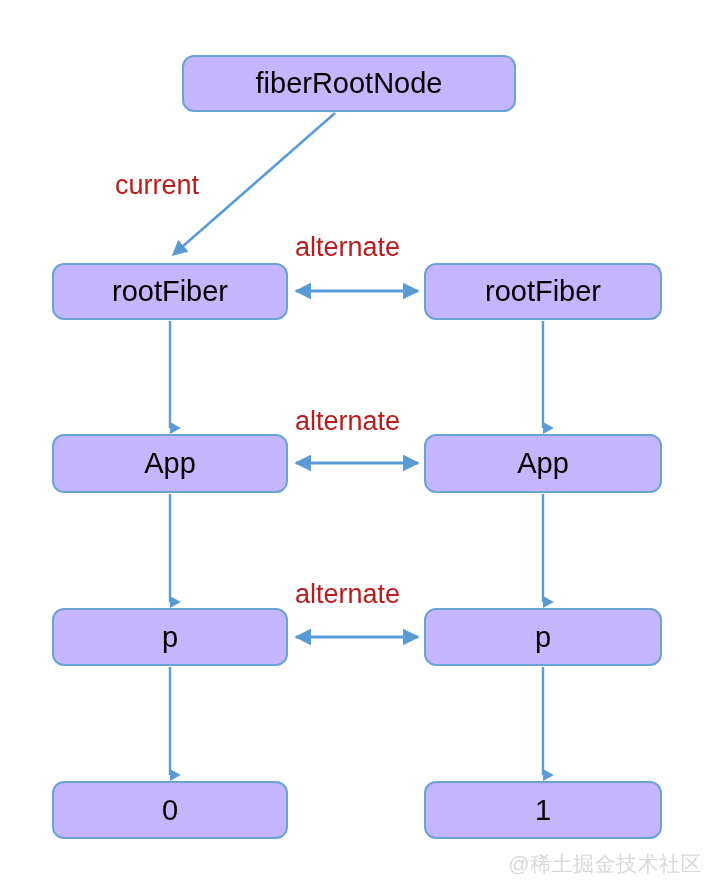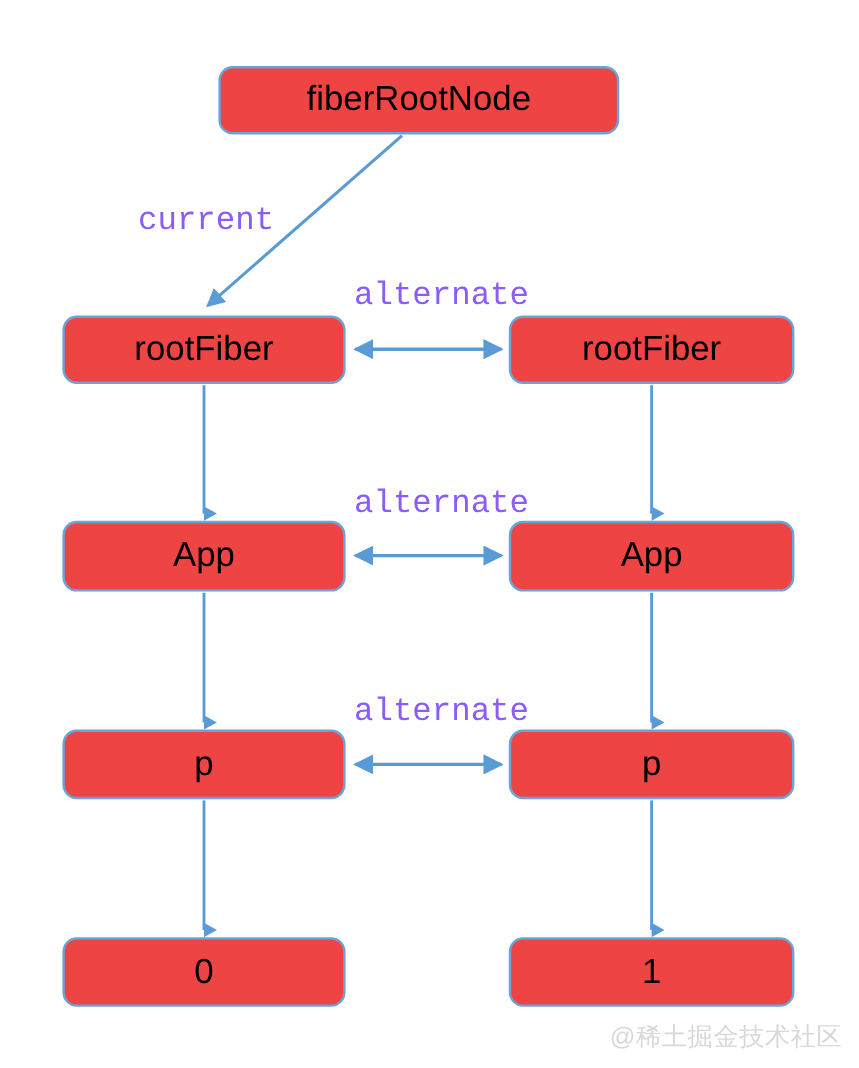--- a/index.html
+++ b/index.html
@@ -25,38 +25,38 @@
     left: 0; top: 0;
     width: 716px;
     height: 890px;
     pointer-events: none;
   }
   .node-box {
     position: absolute;
     box-sizing: border-box;
     border: 2px solid #6ba3d6;
     border-radius: 12px;
-    background: #ef4444;
+    background: #c4b5fd;
     display: flex;
     align-items: center;
     justify-content: center;
   }
   .node-label {
     font-family: "Liberation Sans", sans-serif;
     font-size: 29px;
     color: #000000;
     line-height: 1;
     letter-spacing: 0px;
     white-space: nowrap;
   }
   .edge-label {
     position: absolute;
-    font-family: Liberation Mono, monospace;
+    font-family: Liberation Sans, sans-serif;
     font-size: 27px;
-    color: #8b5cf6;
+    color: #b91c1c;
     line-height: 1;
     white-space: nowrap;
   }
   .watermark {
     position: absolute;
     right: 14px;
     bottom: 12px;
     font-family: "Liberation Sans", sans-serif;
     font-size: 21px;
     color: #d8d8d8;

